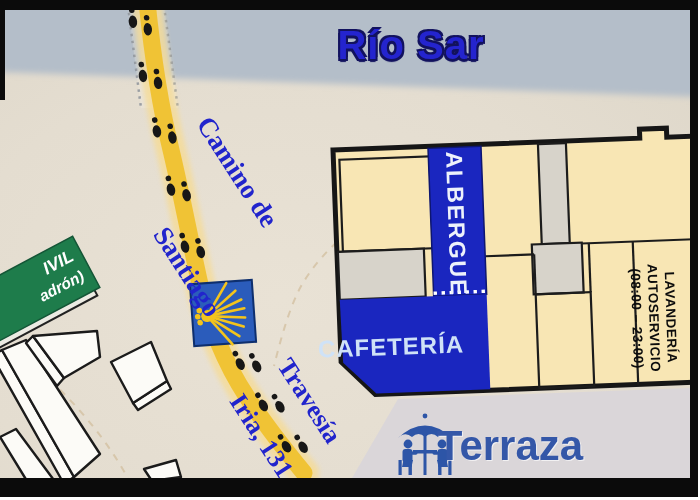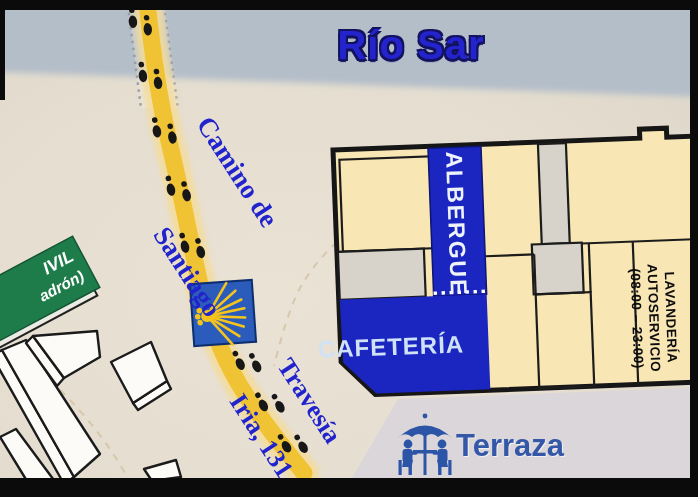--- a/index.html
+++ b/index.html
@@ -24,21 +24,21 @@
   }
   .travesia-label{
     font-family:"Liberation Serif", serif; font-size:26px; color:#2124cc;
   }
   .albergue-label{font-size:23px; letter-spacing:2px; color:#edf2fb;}
   .cafeteria-label{font-size:24px; letter-spacing:1px; color:#cfe2f7;}
   .laundry-label{
     font-size:13.5px; color:#0c0c0c; text-align:center; line-height:1.25; letter-spacing:.5px;
   }
   .terrace-label{
-    font-size:31px; color:#3457a8; text-shadow:1px 1px 0 rgba(255,255,255,.65);
+    font-size:42px; color:#3457a8; text-shadow:1px 1px 0 rgba(255,255,255,.65);
   }
   .frame{position:absolute; background:#0b0b0b; z-index:60;}
   .white-edge{position:absolute; background:#ffffff; z-index:61;}
 </style>
 </head>
 <body>
 
 <div id="stage">
   <div id="ground"></div>
 

